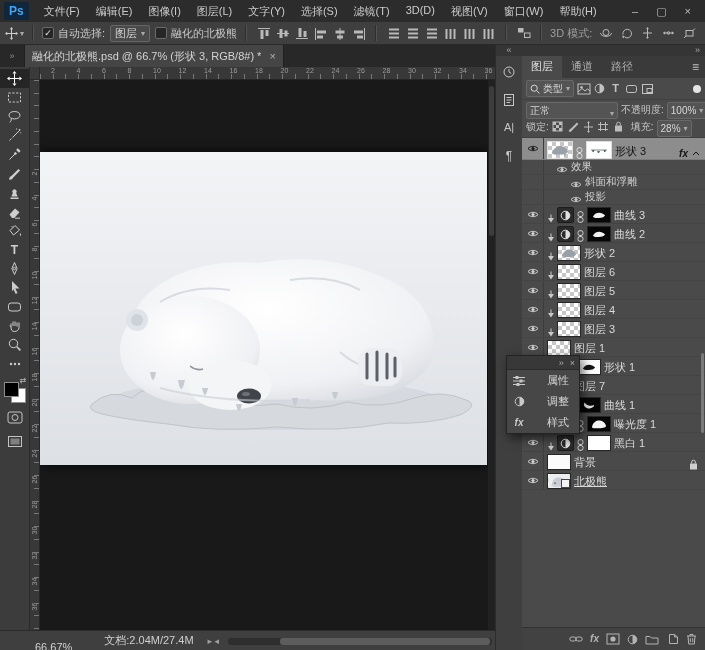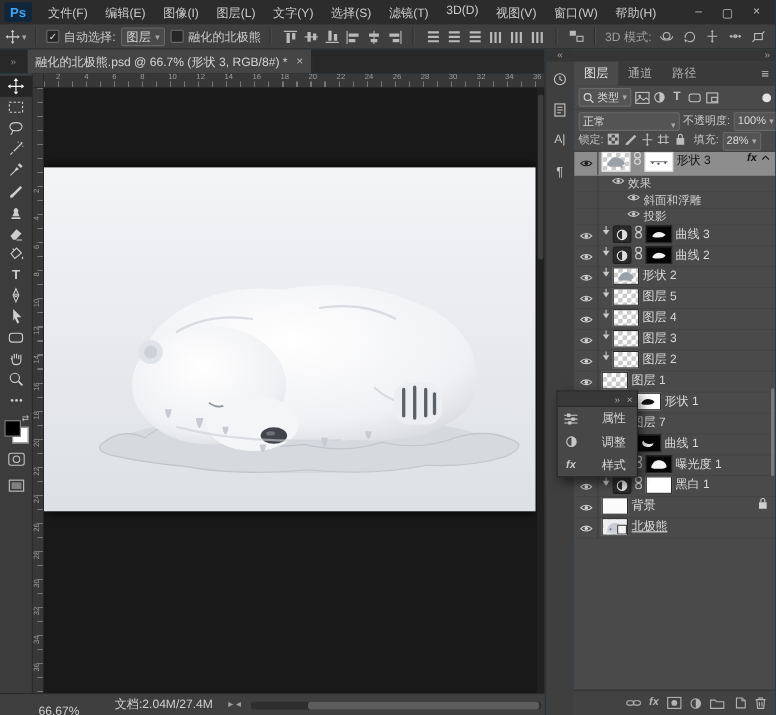--- a/index.html
+++ b/index.html
@@ -75,21 +75,21 @@
   .sm-label{font-size:10px;color:#c6c6c6;flex:none;}
   .l-ic{width:13px;height:13px;display:flex;align-items:center;justify-content:center;color:#bcbcbc;flex:none;}
 
   .layers-list{flex:1;overflow:hidden;position:relative;}
   .layer-row{display:flex;align-items:center;height:19px;border-bottom:1px solid #444;background:#4a4a4a;box-sizing:border-box;}
   .layer-row.first{height:22px;}
   .layer-row.fxh,.layer-row.fxi{height:15px;}
   .layer-row.selected{background:#8d8d8d;color:#151515;border-bottom-color:#7c7c7c;}
   .eye-cell{width:21px;height:100%;border-right:1px solid #3c3c3c;display:flex;align-items:center;justify-content:center;flex:none;color:#d2d2d2;}
   .selected .eye-cell{color:#1b1b1b;}
-  .row-main{display:flex;align-items:flex-start;gap:3px;padding-left:3px;flex:1;min-width:0;height:100%;}
+  .row-main{display:flex;align-items:flex-end;gap:3px;padding-left:3px;flex:1;min-width:0;height:100%;}
   .lyr-label{font-size:11px;color:#d9d9d9;white-space:nowrap;overflow:hidden;}
   .selected .lyr-label{color:#141414;}
   .fxh .lyr-label,.fxi .lyr-label{font-size:10.5px;color:#cfcfcf;font-family:Liberation Mono, monospace;}
   .lyr-label.und{text-decoration:underline;}
   .thumb{width:24px;height:16px;border:1px solid #272727;box-sizing:border-box;position:relative;overflow:hidden;flex:none;background:#888;}
   .first .thumb{width:26px;height:18px;border-color:#dedede;}
   .checker{background-color:#fff;background-image:linear-gradient(45deg,#c7c7c7 25%,transparent 25%,transparent 75%,#c7c7c7 75%),linear-gradient(45deg,#c7c7c7 25%,transparent 25%,transparent 75%,#c7c7c7 75%);background-size:8px 8px;background-position:0 0,4px 4px;}
   .t-black{background:#060606;}
   .t-white{background:#fff;}
   .t-bgwhite{background:#fbfbfc;}
@@ -820,75 +820,75 @@
             </svg>
           </span>
           <span class="row-main">
             <span class="clip-ar">
               <svg width="8" height="9" viewBox="0 0 8 9" fill="none" stroke="currentColor" stroke-width="1" xmlns="http://www.w3.org/2000/svg">
                 <path d="M4 0.5v3.5"></path>
                 <path d="M1 4l3 4.5L7 4z" fill="currentColor" stroke="none"></path>
               </svg>
             </span>
             <span class="thumb checker"></span>
-            <span class="lyr-label">图层 5</span>
+            <span class="lyr-label">图层 6</span>
           </span>
         </div>
         <div class="layer-row">
           <span class="eye-cell">
             <svg width="12" height="9" viewBox="0 0 12 9" fill="none" stroke="currentColor" stroke-width="1" xmlns="http://www.w3.org/2000/svg">
               <path d="M1 4.5C3.4 1.6 8.6 1.6 11 4.5C8.6 7.4 3.4 7.4 1 4.5Z"></path>
               <circle cx="6" cy="4.5" r="1.6" fill="currentColor" stroke="none"></circle>
             </svg>
           </span>
           <span class="row-main">
             <span class="clip-ar">
               <svg width="8" height="9" viewBox="0 0 8 9" fill="none" stroke="currentColor" stroke-width="1" xmlns="http://www.w3.org/2000/svg">
                 <path d="M4 0.5v3.5"></path>
                 <path d="M1 4l3 4.5L7 4z" fill="currentColor" stroke="none"></path>
               </svg>
             </span>
             <span class="thumb checker"></span>
-            <span class="lyr-label">图层 4</span>
+            <span class="lyr-label">图层 5</span>
           </span>
         </div>
         <div class="layer-row">
           <span class="eye-cell">
             <svg width="12" height="9" viewBox="0 0 12 9" fill="none" stroke="currentColor" stroke-width="1" xmlns="http://www.w3.org/2000/svg">
               <path d="M1 4.5C3.4 1.6 8.6 1.6 11 4.5C8.6 7.4 3.4 7.4 1 4.5Z"></path>
               <circle cx="6" cy="4.5" r="1.6" fill="currentColor" stroke="none"></circle>
             </svg>
           </span>
           <span class="row-main">
             <span class="clip-ar">
               <svg width="8" height="9" viewBox="0 0 8 9" fill="none" stroke="currentColor" stroke-width="1" xmlns="http://www.w3.org/2000/svg">
                 <path d="M4 0.5v3.5"></path>
                 <path d="M1 4l3 4.5L7 4z" fill="currentColor" stroke="none"></path>
               </svg>
             </span>
             <span class="thumb checker"></span>
-            <span class="lyr-label">图层 3</span>
+            <span class="lyr-label">图层 4</span>
           </span>
         </div>
         <div class="layer-row">
           <span class="eye-cell">
             <svg width="12" height="9" viewBox="0 0 12 9" fill="none" stroke="currentColor" stroke-width="1" xmlns="http://www.w3.org/2000/svg">
               <path d="M1 4.5C3.4 1.6 8.6 1.6 11 4.5C8.6 7.4 3.4 7.4 1 4.5Z"></path>
               <circle cx="6" cy="4.5" r="1.6" fill="currentColor" stroke="none"></circle>
             </svg>
           </span>
           <span class="row-main">
             <span class="clip-ar">
               <svg width="8" height="9" viewBox="0 0 8 9" fill="none" stroke="currentColor" stroke-width="1" xmlns="http://www.w3.org/2000/svg">
                 <path d="M4 0.5v3.5"></path>
                 <path d="M1 4l3 4.5L7 4z" fill="currentColor" stroke="none"></path>
               </svg>
             </span>
             <span class="thumb checker"></span>
-            <span class="lyr-label">图层 2</span>
+            <span class="lyr-label">图层 3</span>
           </span>
         </div>
         <div class="layer-row">
           <span class="eye-cell">
             <svg width="12" height="9" viewBox="0 0 12 9" fill="none" stroke="currentColor" stroke-width="1" xmlns="http://www.w3.org/2000/svg">
               <path d="M1 4.5C3.4 1.6 8.6 1.6 11 4.5C8.6 7.4 3.4 7.4 1 4.5Z"></path>
               <circle cx="6" cy="4.5" r="1.6" fill="currentColor" stroke="none"></circle>
             </svg>
           </span>
           <span class="row-main">

